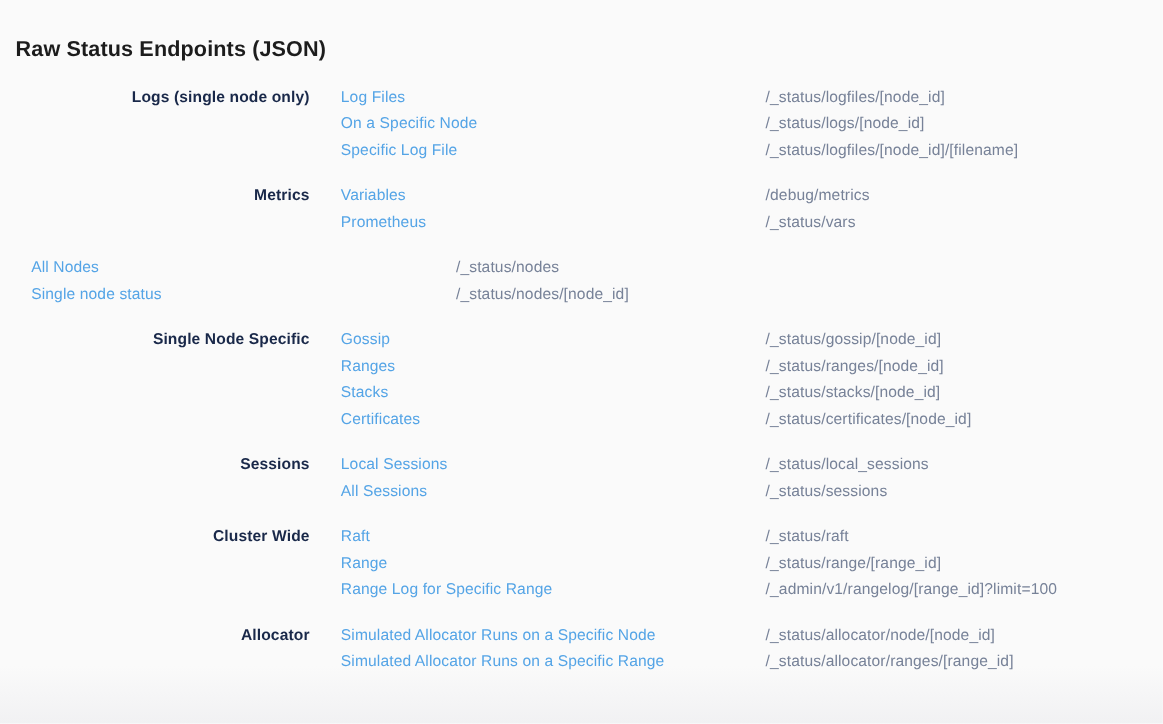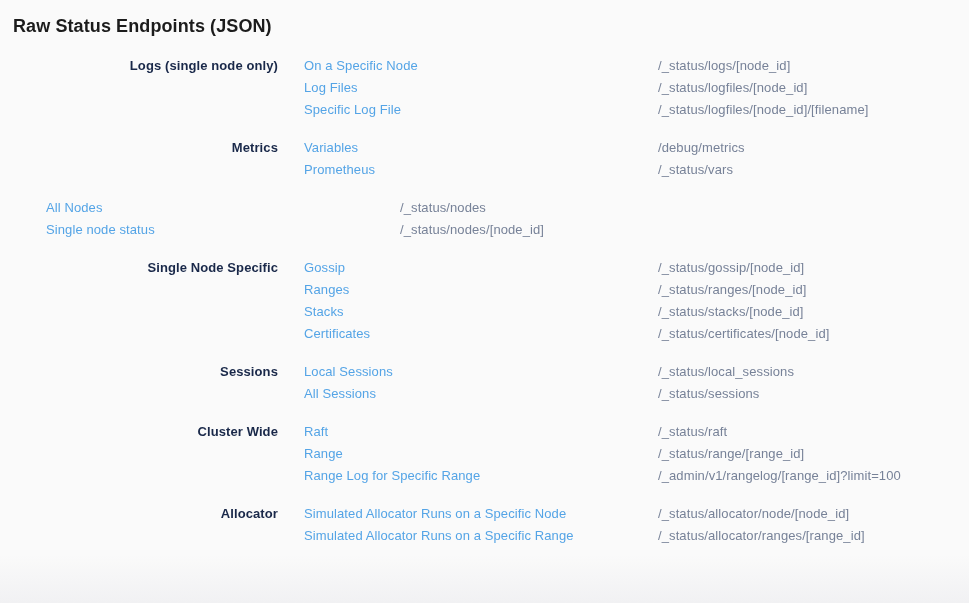--- a/index.html
+++ b/index.html
@@ -15,33 +15,32 @@
   }
   :root {
     --bg: #fafafa;
     --bg-bottom: #f1f1f3;
     --title: #1c1c1c;
     --category: #192849;
     --link: #54a4e6;
     --path: #778298;
   }
   .page {
-    padding: 14px 0 0 0;
+    padding: 29px 0 0 0;
   }
   .title {
     margin: 0 0 0 13px;
     font-size: 18px;
     font-weight: 600;
     line-height: 24px;
     color: var(--title);
     letter-spacing: 0.1px;
   }
   .groups {
     margin-top: 17px;
-    margin-left: 20px;
   }
   .group {
     display: grid;
     grid-template-columns: 258px 1fr;
     margin-bottom: 16px;
   }
   .category {
     text-align: right;
     font-size: 13px;
     font-weight: 600;
@@ -70,30 +69,30 @@
 </head>
 <body>
 
 <div class="page">
   <h1 class="title">Raw Status Endpoints (JSON)</h1>
   <div class="groups" id="groups">
   <div class="group">
     <div class="category">Logs (single node only)</div>
     <div class="rows">
   <div class="row">
+    <a class="link" href="#">Log Files</a>
+    <span class="path">/_status/logfiles/[node_id]</span>
+  </div>
+
+  <div class="row">
     <a class="link" href="#">On a Specific Node</a>
     <span class="path">/_status/logs/[node_id]</span>
   </div>
 
   <div class="row">
-    <a class="link" href="#">Log Files</a>
-    <span class="path">/_status/logfiles/[node_id]</span>
-  </div>
-
-  <div class="row">
     <a class="link" href="#">Specific Log File</a>
     <span class="path">/_status/logfiles/[node_id]/[filename]</span>
   </div>
 </div>
   </div>
 
   <div class="group">
     <div class="category">Metrics</div>
     <div class="rows">
   <div class="row">

